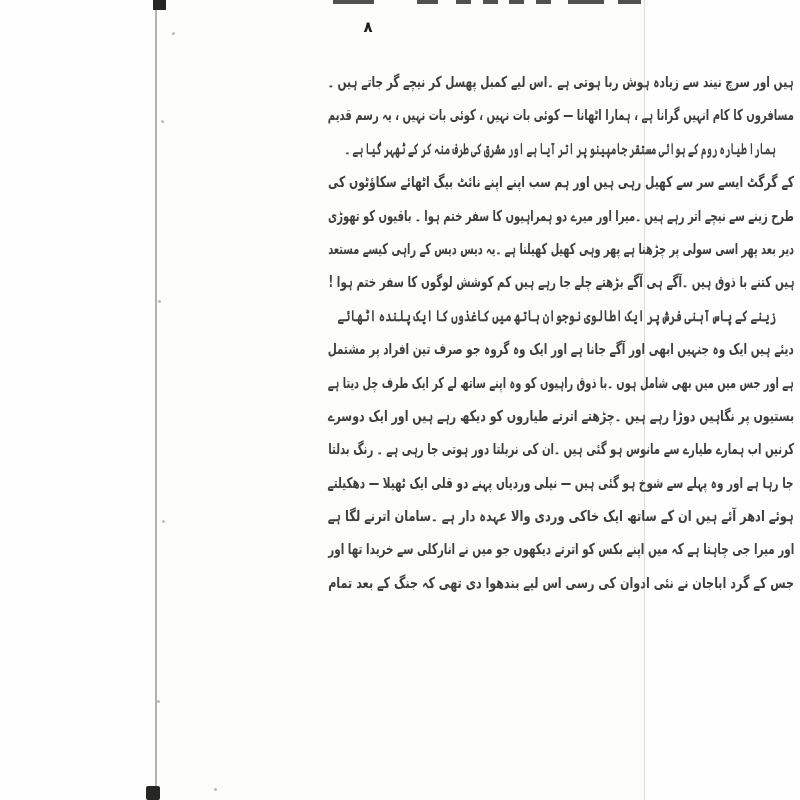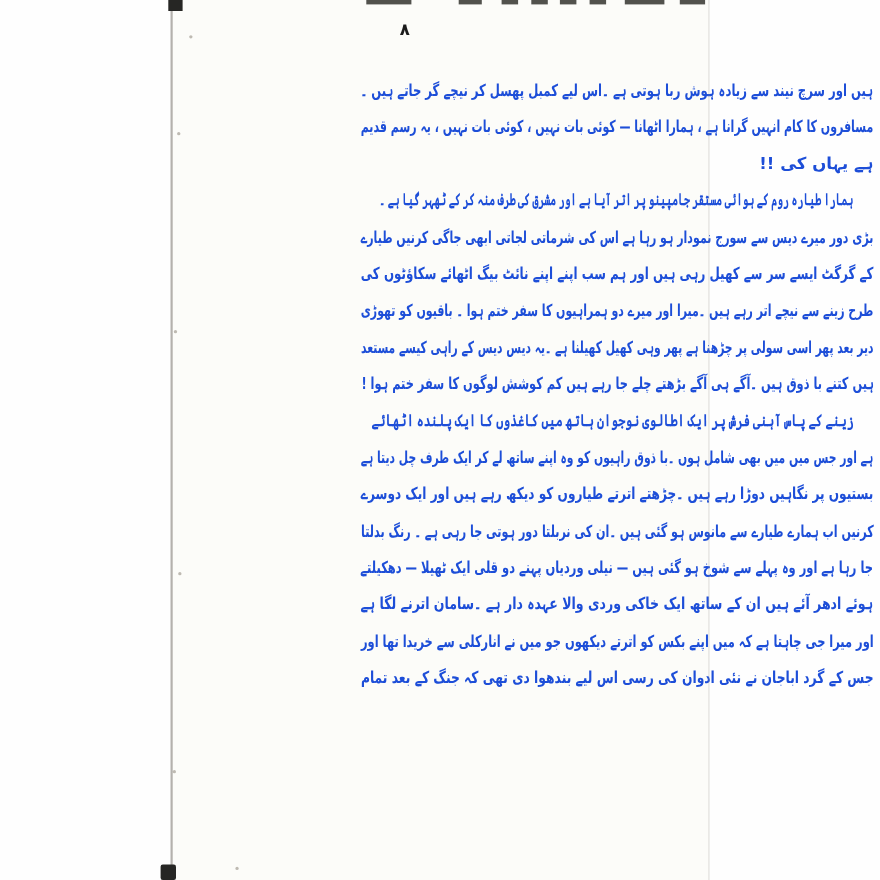--- a/index.html
+++ b/index.html
@@ -17,44 +17,43 @@
   .corner-blob { position:absolute; background:#262624; }
   .top-dash { position:absolute; top:0; height:4px; background:#34342f; opacity:0.85; }
   .speck { position:absolute; width:3px; height:3px; border-radius:50%;
            background:#8a8478; opacity:0.55; }
 
   
   .page-number { position:absolute; left:197px; top:18px; width:30px;
                  text-align:center; font-size:15px; font-weight:bold; color:#1b1b1b; }
 
   
-  .text-block { position:absolute; left:172px; top:66px; width:466px; color:#1d4ed8; }
+  .text-block { position:absolute; left:172px; top:66px; width:466px; color:#404040; }
   .line { height:33.4px; line-height:33.4px; direction:rtl; text-align:right;
           white-space:nowrap; font-size:15px; font-weight:bold; }
   .line-inner { display:inline-block; transform-origin:right center; }
   .line.indent { padding-right:18px; box-sizing:border-box;font-family:Liberation Serif, serif; }
 </style>
 </head>
 <body>
 
 <div class="canvas">
 
   <div class="page">
     <div class="page-number">۸</div>
     <div class="text-block" id="text-block">
         <div class="line"><span class="line-inner" style="transform: scaleX(0.7054);">ہیں اور سرچ نیند سے زیادہ ہوش ربا ہوتی ہے ۔اس لیے کمبل پھسل کر نیچے گر جاتے ہیں ۔</span></div>
         <div class="line"><span class="line-inner" style="transform: scaleX(0.6668);">مسافروں کا کام انہیں گرانا ہے ، ہمارا اٹھانا — کوئی بات نہیں ، کوئی بات نہیں ، یہ رسم قدیم</span></div>
-        <div class="line"><span class="line-inner" style="transform: scaleX(1);">ہے یہاں کی !!</span></div>
         <div class="line indent"><span class="line-inner" style="transform: scaleX(0.6132);">ہمارا طیارہ روم کے ہوائی مستقر جامپینو پر اتر آیا ہے اور مشرق کی طرف منہ کر کے ٹھہر گیا ہے ۔</span></div>
-        <div class="line"><span class="line-inner" style="transform: scaleX(0.6667);">بڑی دور میرے دیس سے سورج نمودار ہو رہا ہے اس کی شرماتی لجاتی ابھی جاگی کرنیں طیارے</span></div>
         <div class="line"><span class="line-inner" style="transform: scaleX(0.7202);">کے گرگٹ ایسے سر سے کھیل رہی ہیں اور ہم سب اپنے اپنے نائٹ بیگ اٹھائے سکاؤٹوں کی</span></div>
         <div class="line"><span class="line-inner" style="transform: scaleX(0.6657);">طرح زینے سے نیچے اتر رہے ہیں ۔میرا اور میرے دو ہمراہیوں کا سفر ختم ہوا ۔ باقیوں کو تھوڑی</span></div>
         <div class="line"><span class="line-inner" style="transform: scaleX(0.6516);">دیر بعد پھر اسی سولی پر چڑھنا ہے پھر وہی کھیل کھیلنا ہے ۔یہ دیس دیس کے راہی کیسے مستعد</span></div>
         <div class="line"><span class="line-inner" style="transform: scaleX(0.6888);">ہیں کتنے با ذوق ہیں ۔آگے ہی آگے بڑھتے چلے جا رہے ہیں کم کوشش لوگوں کا سفر ختم ہوا !</span></div>
         <div class="line indent"><span class="line-inner" style="transform: scaleX(0.7295);">زینے کے پاس آہنی فرش پر ایک اطالوی نوجوان ہاتھ میں کاغذوں کا ایک پلندہ اٹھائے</span></div>
+        <div class="line"><span class="line-inner" style="transform: scaleX(0.6968);">دیئے ہیں ایک وہ جنہیں ابھی اور آگے جانا ہے اور ایک وہ گروہ جو صرف تین افراد پر مشتمل</span></div>
         <div class="line"><span class="line-inner" style="transform: scaleX(0.6528);">ہے اور جس میں میں بھی شامل ہوں ۔با ذوق راہیوں کو وہ اپنے ساتھ لے کر ایک طرف چل دیتا ہے</span></div>
         <div class="line"><span class="line-inner" style="transform: scaleX(0.7338);">بستیوں پر نگاہیں دوڑا رہے ہیں ۔چڑھتے اترتے طیاروں کو دیکھ رہے ہیں اور ایک دوسرے</span></div>
         <div class="line"><span class="line-inner" style="transform: scaleX(0.6761);">کرنیں اب ہمارے طیارے سے مانوس ہو گئی ہیں ۔ان کی نربلتا دور ہوتی جا رہی ہے ۔ رنگ بدلتا</span></div>
         <div class="line"><span class="line-inner" style="transform: scaleX(0.6949);">جا رہا ہے اور وہ پہلے سے شوخ ہو گئی ہیں — نیلی وردیاں پہنے دو قلی ایک ٹھیلا — دھکیلتے</span></div>
         <div class="line"><span class="line-inner" style="transform: scaleX(0.7606);">ہوئے ادھر آئے ہیں ان کے ساتھ ایک خاکی وردی والا عہدہ دار ہے ۔سامان اترنے لگا ہے</span></div>
         <div class="line"><span class="line-inner" style="transform: scaleX(0.6922);">اور میرا جی چاہتا ہے کہ میں اپنے بکس کو اترتے دیکھوں جو میں نے انارکلی سے خریدا تھا اور</span></div>
         <div class="line"><span class="line-inner" style="transform: scaleX(0.7454);">جس کے گرد اباجان نے نئی ادوان کی رسی اس لیے بندھوا دی تھی کہ جنگ کے بعد تمام</span></div>
       </div>
   </div>
 

